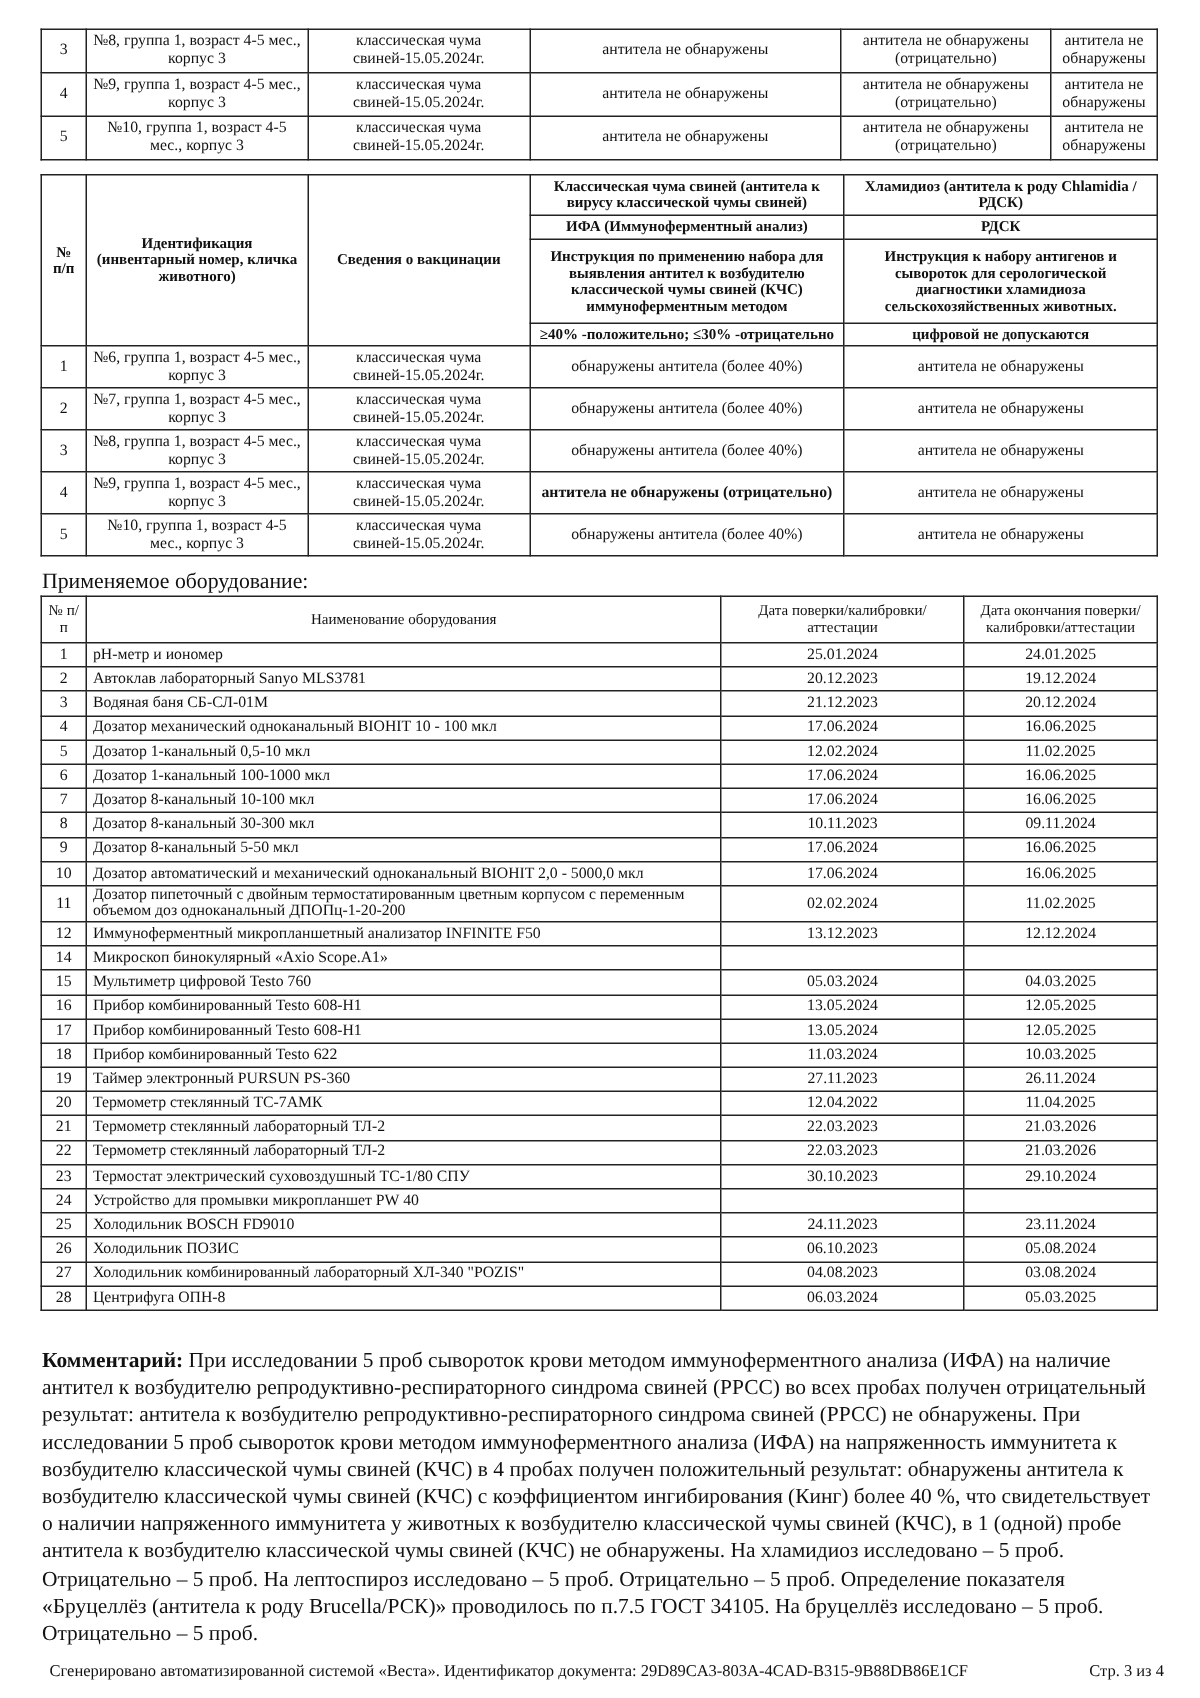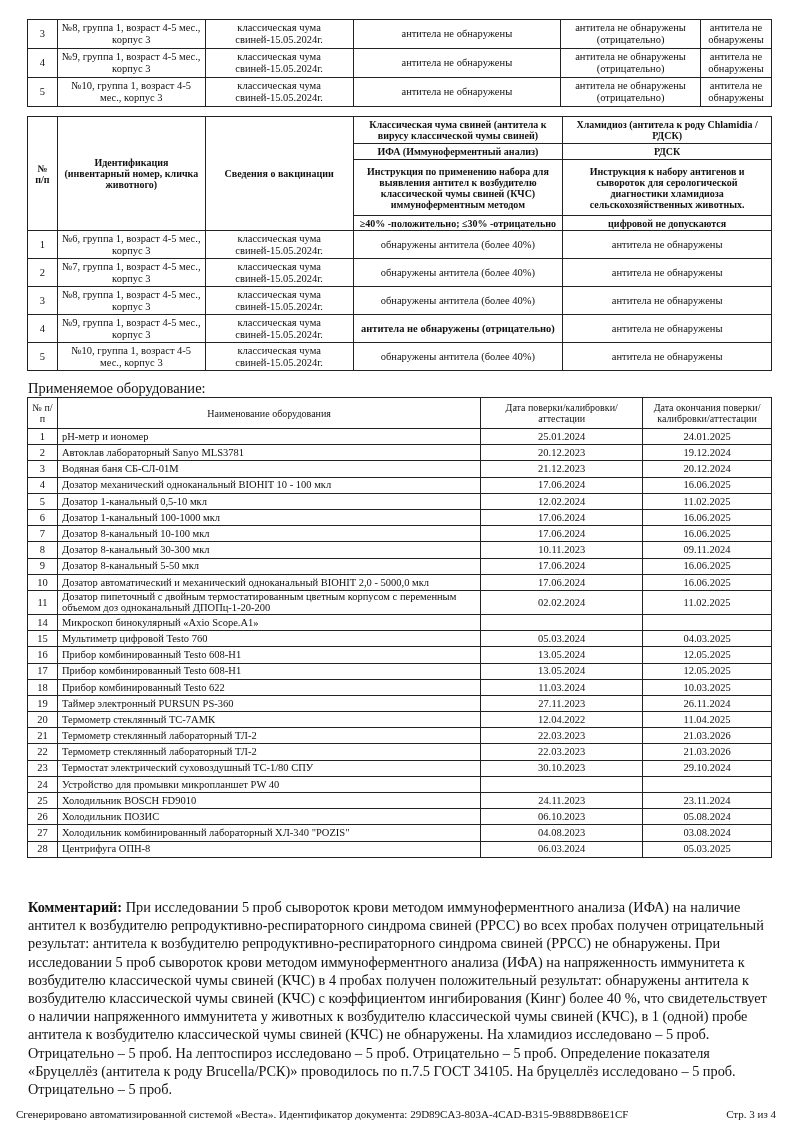--- a/index.html
+++ b/index.html
@@ -22,21 +22,21 @@
   #t3 { left: 27px; top: 397px; width: 745px; font-size: 10.5px; }
   #t3 th { font-size: 10px; height: 30px; }
   #t3 td { height: 15.2px; padding: 0 4px; }
   #t3 td.name { text-align: left; margin-left: 28px; }
   
   #comment { position: absolute; left: 28px; top: 898px; width: 748px;
              font-size: 14.3px; line-height: 18.2px; }
   #comment b { font-weight: bold; text-align: center; }
   
   #footer1 { position: absolute; left: 20px; top: 1147px; font-size: 11px; }
-  #footer2 { position: absolute; left: 16px; top: 1108px; font-size: 11px; }
+  #footer2 { position: absolute; left: 33px; top: 1108px; font-size: 11px; }
   #footer-page { position: absolute; right: 24px; top: 1108px; font-size: 11px; }
 </style>
 </head>
 <body>
 
 <table id="t1">
   <colgroup>
     <col style="width:30px">
       <col style="width:148px">
       <col style="width:148px">
@@ -218,20 +218,26 @@
         <td>17.06.2024</td>
         <td>16.06.2025</td>
       </tr>
       <tr>
         <td>11</td>
         <td class="name">Дозатор пипеточный с двойным термостатированным цветным корпусом с переменным объемом доз одноканальный ДПОПц-1-20-200</td>
         <td>02.02.2024</td>
         <td>11.02.2025</td>
       </tr>
       <tr>
+        <td>12</td>
+        <td class="name">Иммуноферментный микропланшетный анализатор INFINITE F50</td>
+        <td>13.12.2023</td>
+        <td>12.12.2024</td>
+      </tr>
+      <tr>
         <td>14</td>
         <td class="name">Микроскоп бинокулярный «Axio Scope.A1»</td>
         <td></td>
         <td></td>
       </tr>
       <tr>
         <td>15</td>
         <td class="name">Мультиметр цифровой Testo 760</td>
         <td>05.03.2024</td>
         <td>04.03.2025</td>

